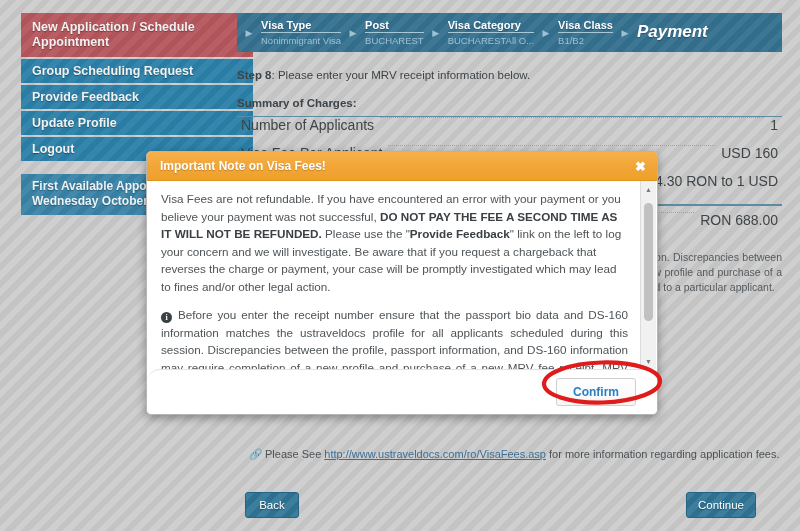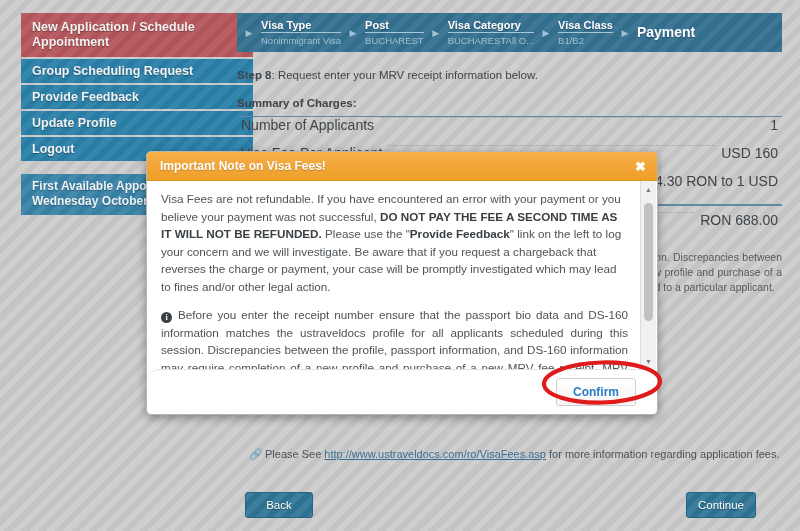--- a/index.html
+++ b/index.html
@@ -124,21 +124,22 @@
     white-space: nowrap;
     overflow: hidden;
     text-overflow: ellipsis;
     max-width: 96px;
   }
   .crumb.last {
     justify-content: center;
   }
   .crumb.last .crumb-label {
     border-bottom: none;
-    font-size: 14px;
+    font-size: 17px;
+    font-style: italic;
   }
 
   
   #step-line {
     margin-top: 17px;
     font-size: 11.5px;
     color: #3e4448;
   }
   #step-line .bold { font-weight: bold; }
 
@@ -232,21 +233,21 @@
       rgba(0,0,0,.03) 6px, rgba(0,0,0,.03) 12px);
     border: 1px solid #256283;
     border-radius: 3px;
     color: #ffffff;
     font-size: 11.5px;
     text-shadow: 0 1px 1px rgba(0,0,0,.35);
     padding: 6px 0;
     text-align: center;
     cursor: pointer;
   }
-  #btn-back { left: 245px; top: 492px; width: 68px; }
+  #btn-back { left: 245px; top: 492px; width: 54px; }
   #btn-continue { left: 686px; top: 492px; width: 70px; }
 
   
   #modal {
     position: absolute;
     left: 146px;
     top: 151px;
     width: 512px;
     background: #ffffff;
     border: 1px solid #b5b5b5;
@@ -408,21 +409,21 @@
         <div class="crumb-label">Visa Class</div>
         <div class="crumb-value">B1/B2</div>
       </div>
       <div class="crumb-arrow">▶</div>
       <div class="crumb last">
         <div class="crumb-label">Payment</div>
       </div>
     </div>
 
     <div id="step-line">
-      <span class="bold">Step 8</span><span>: Request enter your MRV receipt information below.</span>
+      <span class="bold">Step 8</span><span>: Please enter your MRV receipt information below.</span>
     </div>
 
     <div id="summary-title">Summary of Charges:</div>
     <div id="summary-rule"></div>
 
     <div class="charge-row">
       <span class="charge-label">Number of Applicants</span>
       <span class="charge-dots"></span>
       <span class="charge-value">1</span>
     </div>

